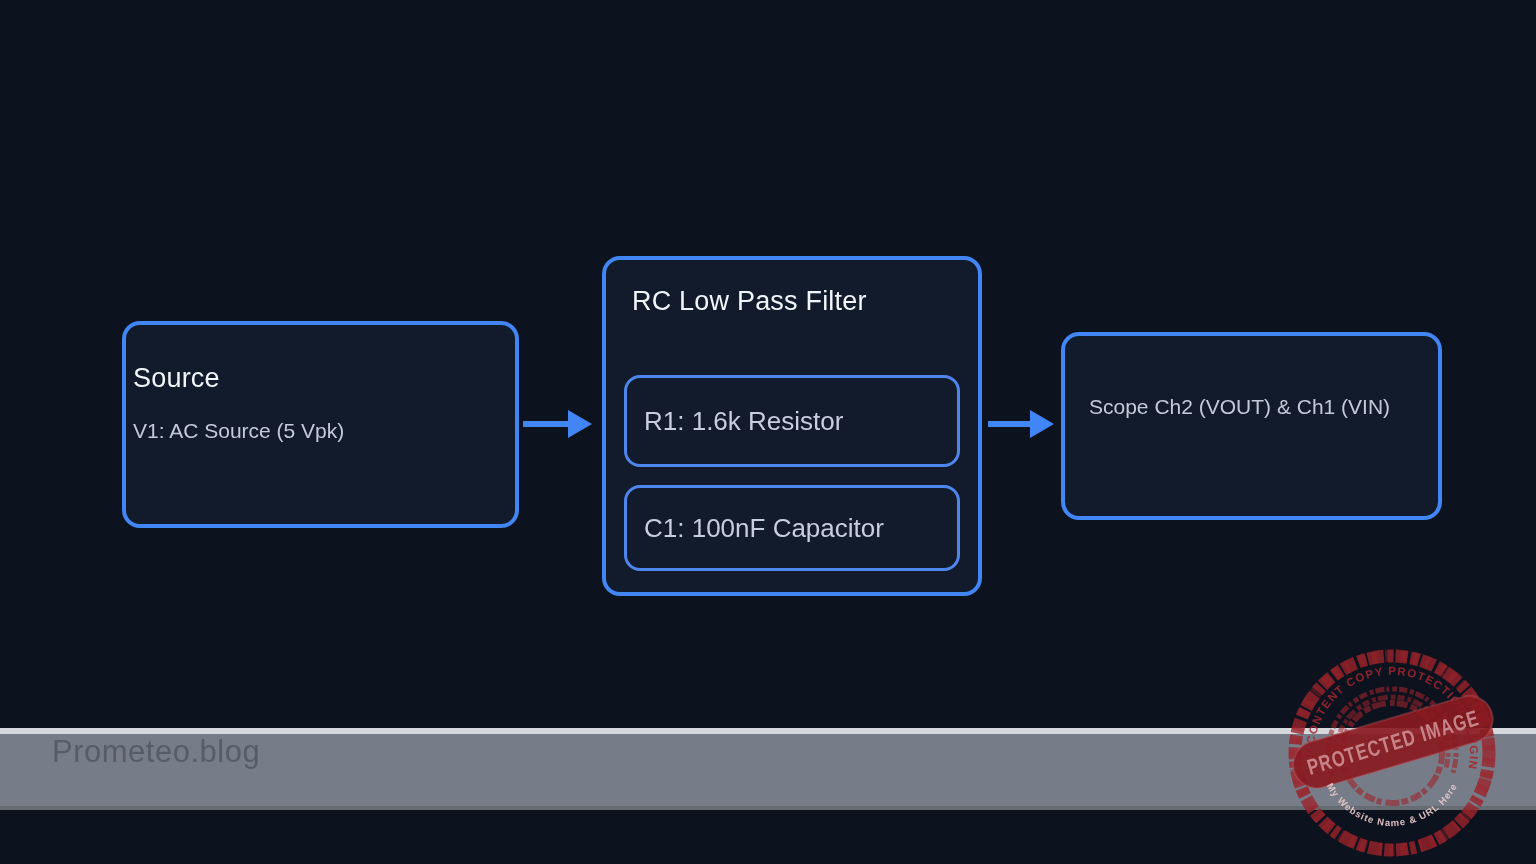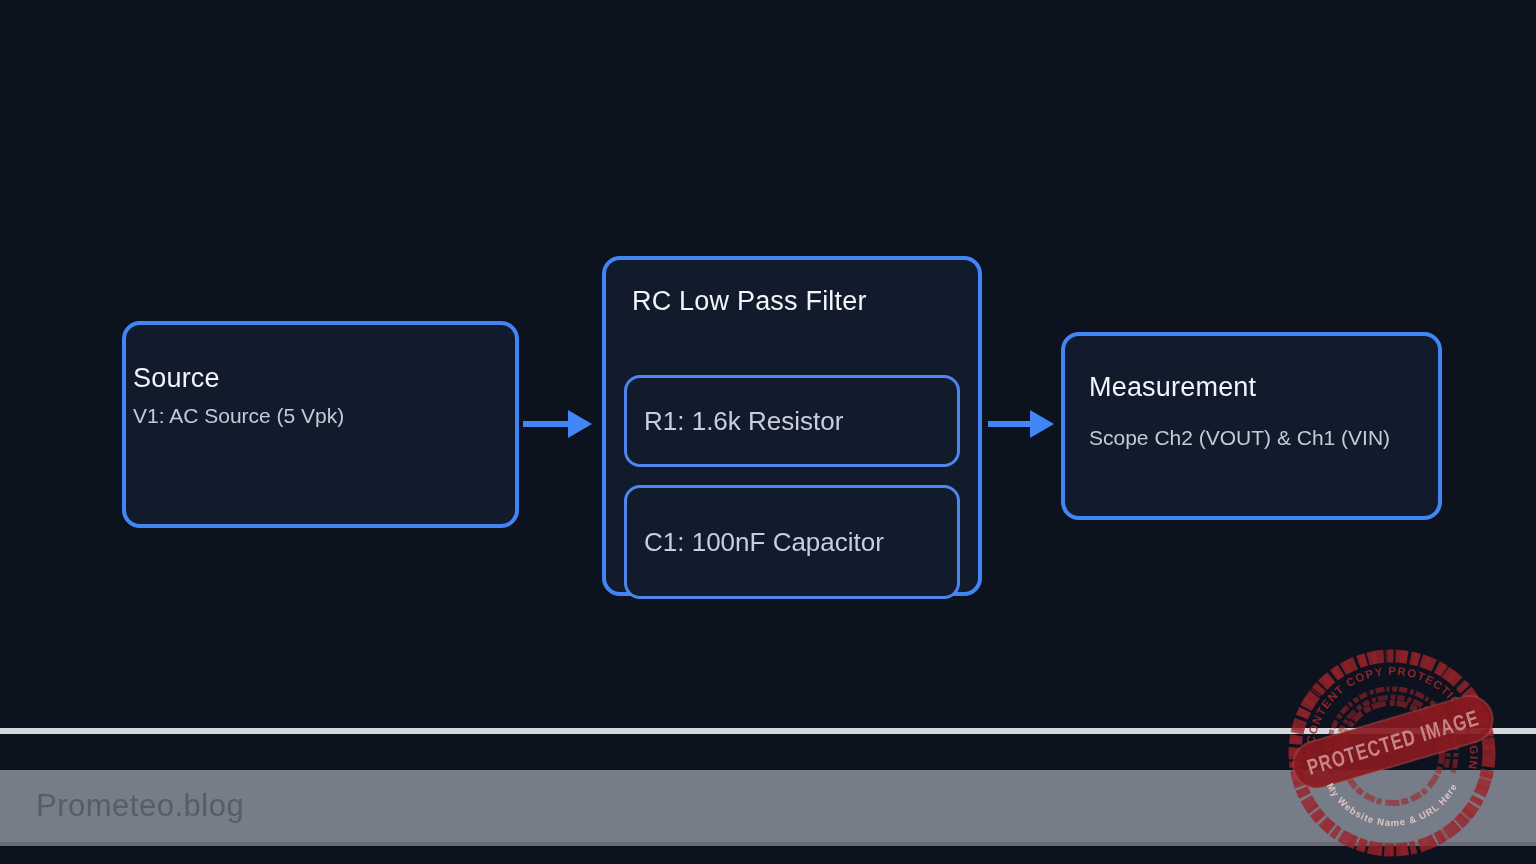--- a/index.html
+++ b/index.html
@@ -28,39 +28,39 @@
     font-weight: 400;
     color: #f2f5f9;
     letter-spacing: 0.2px;
   }
   .node-source .node-title, .node-measure .node-title { margin-left: 0px; }
   .node-filter .node-title { margin-left: 8px; }
 
   .node-subtitle {
     font-size: 21px;
     color: #c4cad7;
-    margin-top: 7px;
+    margin-top: 22px;
     line-height: 30px;
   }
   .node-measure .node-subtitle { max-width: 310px; margin-top: 20px; }
 
   .component-box {
     background: #121b2b;
     border: 3px solid #4e86ee;
     border-radius: 16px;
     height: 92px;
     margin-top: 18px;
     display: flex;
     align-items: center;
     padding-left: 17px;
     font-size: 26px;
     color: #c8cedd;
   }
   .component-box.first { margin-top: 58px; }
-  .component-box.second { height: 114px; }
+  .component-box.second { height: 86px; }
 
   
   .arrow { position: absolute; height: 28px; }
   .arrow .arrow-line {
     position: absolute;
     left: 0; top: 11px;
     height: 6px;
     background: #4285f4;
   }
   .arrow .arrow-head {
@@ -80,28 +80,28 @@
 
   
   .footer-strip {
     position: absolute;
     left: 0; top: 728px;
     width: 1536px; height: 6px;
     background: #d5d8dc;
   }
   .footer-bar {
     position: absolute;
-    left: 0; top: 770px;
+    left: 0; top: 734px;
     width: 1536px; height: 76px;
     background: #777d88;
     border-bottom: 4px solid #6b717c;
     border-bottom: 4px solid rgba(0,0,0,0.14);
     display: flex;
-    align-items: center;
-    padding-left: 36px;
+    align-items: flex-start;
+    padding-left: 52px;
   }
   .footer-brand {
     font-size: 31px;
     color: #565d68;
     letter-spacing: 0.5px;
   }
 
   
   .stamp {
     position: absolute;
@@ -134,21 +134,20 @@
       <span>C1: 100nF Capacitor</span>
     </div>
   </div>
 
   <div class="arrow arrow-2">
     <div class="arrow-line"></div>
     <div class="arrow-head"></div>
   </div>
 
   <div class="node node-measure">
-    <div class="node-title">Measurement</div>
     <div class="node-subtitle">Scope Ch2 (VOUT) &amp; Ch1 (VIN)</div>
   </div>
 
   <div class="footer-strip"></div>
   <div class="footer-bar">
     <span class="footer-brand">Prometeo.blog</span>
   </div>
 
   <svg class="stamp" viewBox="0 0 260 260" xmlns="http://www.w3.org/2000/svg">
 

